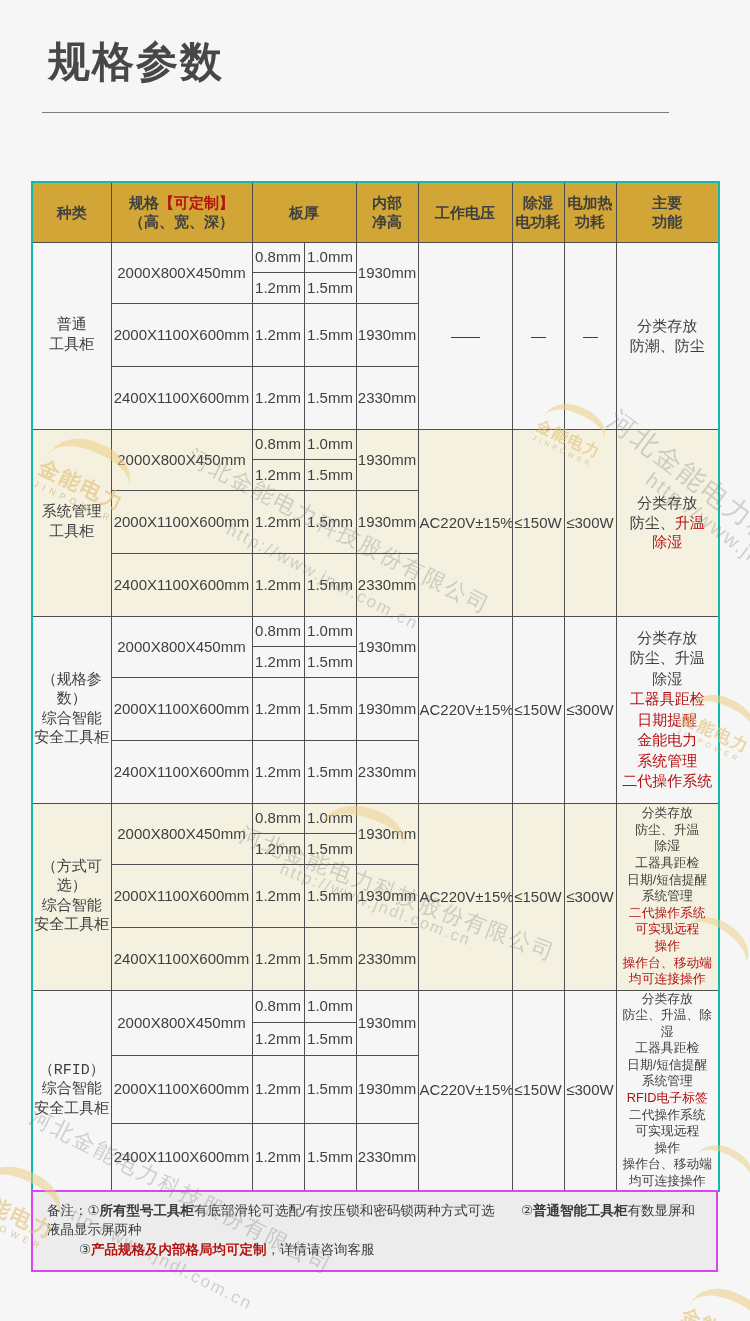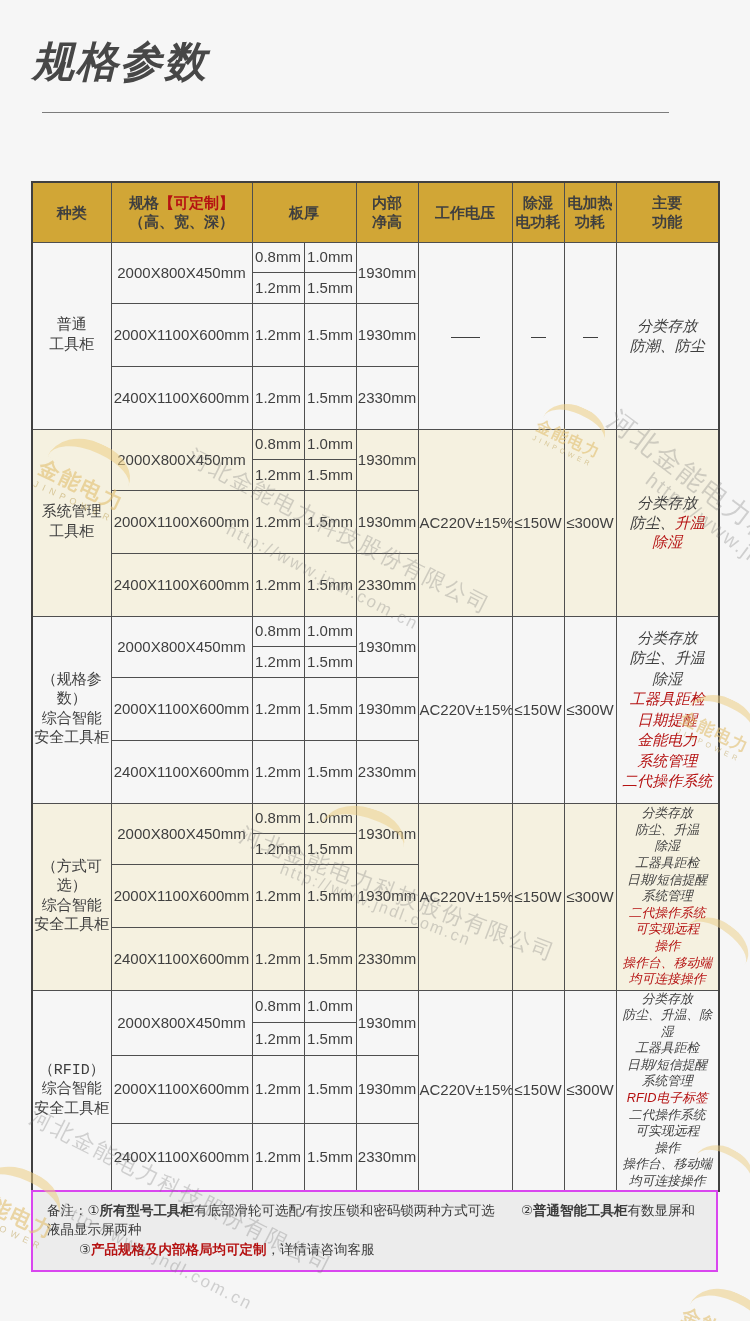--- a/index.html
+++ b/index.html
@@ -4,42 +4,42 @@
 <style>
   html,body{margin:0;padding:0;}
   body{
     width:750px;height:1321px;position:relative;overflow:hidden;
     background:#f6f6f6;color:#3f3f3f;
     font-family:"Liberation Sans","DejaVu Sans",sans-serif;
   }
   .page{position:absolute;inset:0;overflow:hidden;}
 
   h1.title{
-    position:absolute;left:32px;top:34px;margin:0;
-    font-size:42px;font-weight:700;color:#474747;letter-spacing:2px;font-style:italic;
+    position:absolute;left:48px;top:34px;margin:0;
+    font-size:42px;font-weight:700;color:#474747;letter-spacing:2px;
   }
   .title-rule{position:absolute;left:42px;top:112px;width:627px;height:1px;background:#7c7c7c;}
 
   .content{position:absolute;left:31px;top:181px;width:687px;}
 
-  table.spec{border-collapse:collapse;table-layout:fixed;width:687px;border:2px solid #404040;padding-left:22px;}
+  table.spec{border-collapse:collapse;table-layout:fixed;width:687px;border:2px solid #14b8a6;padding-left:22px;}
   table.spec th,table.spec td{
     border:1px solid #4f4f4f;text-align:center;vertical-align:middle;
     padding:0 1px;font-size:15px;color:#3f3f3f;line-height:1.3;overflow:hidden;
   }
   thead tr{height:60px;}
   thead th{background:#d1a636;font-weight:700;font-size:15px;color:#3e3e3e;line-height:1.35;}
   .red{color:#b51212;}
   .bold{font-weight:700;}
   tr.h-a{height:30px;}
   tr.h-b{height:31px;}
   tr.h-c{height:63px;}
   .cream-bg{background:#f5f1e0;}
   td.type-cell{font-size:15px;line-height:20px;font-family:Liberation Mono, monospace;}
-  td.fn{font-size:13.5px;line-height:22px;font-style:italic;}
+  td.fn{font-size:13.5px;line-height:22px;}
   td.fn.medium{line-height:20.5px;}
   td.fn.small{font-size:12.8px;line-height:16.6px;}
   td.dash-cell{letter-spacing:-1px;color:#525252;}
 
   .notes{
     box-sizing:border-box;width:687px;margin-top:-2px;
     border:2px solid #d946ef;background:#ececec;
     padding:9px 10px 11px 14px;font-size:13.5px;line-height:19.5px;color:#3b3b3b;
   }
   .notes .gap{display:inline-block;width:26px;}

